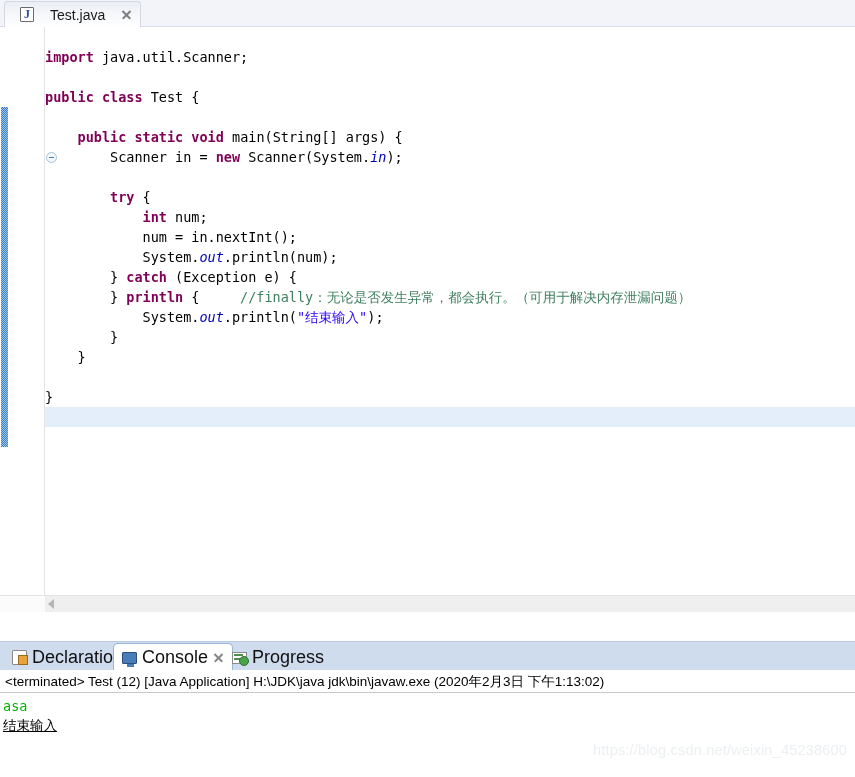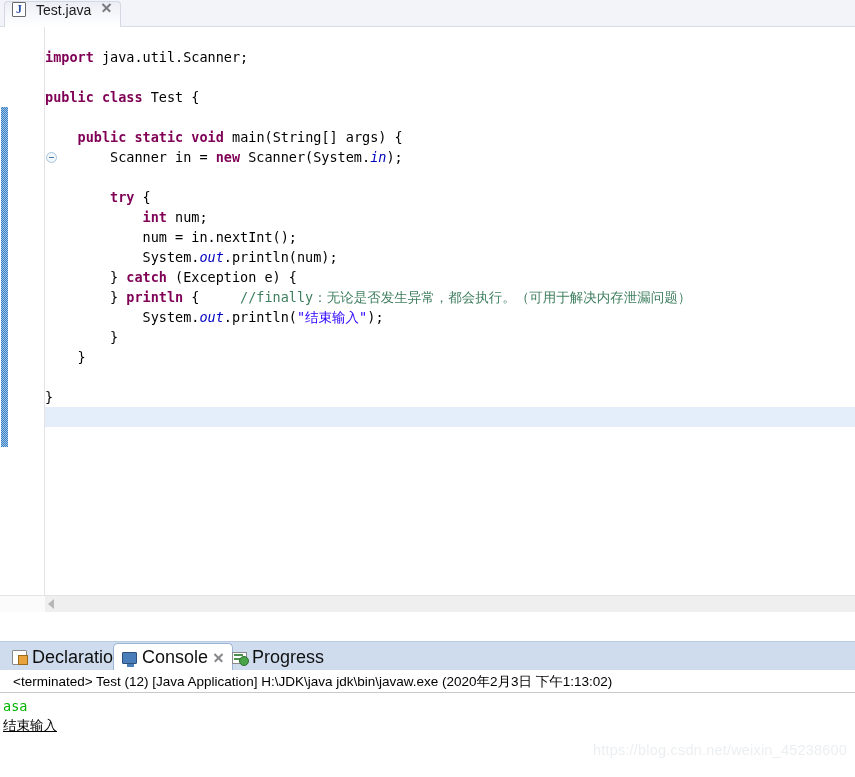--- a/index.html
+++ b/index.html
@@ -12,22 +12,22 @@
   #app { position: relative; width: 855px; height: 777px; background: #fff; }
 
   
   .editor-tabbar {
     position: absolute; left: 0; top: 0; width: 855px; height: 27px;
     background: #f3f4f9;
     border-bottom: 1px solid #d8dce6;
   }
   .tab-active {
     position: absolute; left: 4px; top: 1px; height: 26px;
-    display: flex; align-items: flex-start; gap: 10px;
-    padding: 0 8px 0 7px;
+    display: flex; align-items: center; gap: 16px;
+    padding: 0 8px 0 15px;
     background: linear-gradient(to bottom, #eceef5 0%, #f7f8fb 55%, #ffffff 100%);
     border-top-left-radius: 4px; border-top-right-radius: 4px;
     border: 1px solid #d4d8e3; border-bottom: none;
   }
   .tab-label { font-size: 14px; color: #1b1b1b; white-space: nowrap; }
   .jfile-icon {
     width: 14px; height: 15px; position: relative;
     background: #ffffff; border: 1px solid #6a6a6a; border-radius: 1px;
     display: inline-block; flex: none;
   }
@@ -136,21 +136,21 @@
   .vtab.sel {
     background: #ffffff;
     border: 1px solid #9bb4d4; border-bottom: none;
     border-top-left-radius: 5px; border-top-right-radius: 5px;
     top: 1px; height: 28px;
   }
   .console-head {
     position: absolute; left: 0; top: 29px; width: 855px; height: 23px;
     background: #ffffff; border-bottom: 1px solid #c9c9c9;
     font-size: 13.5px; color: #000; line-height: 23px;
-    padding-left: 13px; white-space: nowrap;
+    padding-left: 5px; white-space: nowrap;
   }
   .console-out {
     position: absolute; left: 0; top: 53px; width: 855px; bottom: 0;
     background: #ffffff; padding: 3px 16px 0 3px;
   }
   .cline {
     font-family: "DejaVu Sans Mono", monospace;
     font-size: 13.5px; line-height: 19px; white-space: pre;
   }
   .cline.in  { color: #00b400; }

